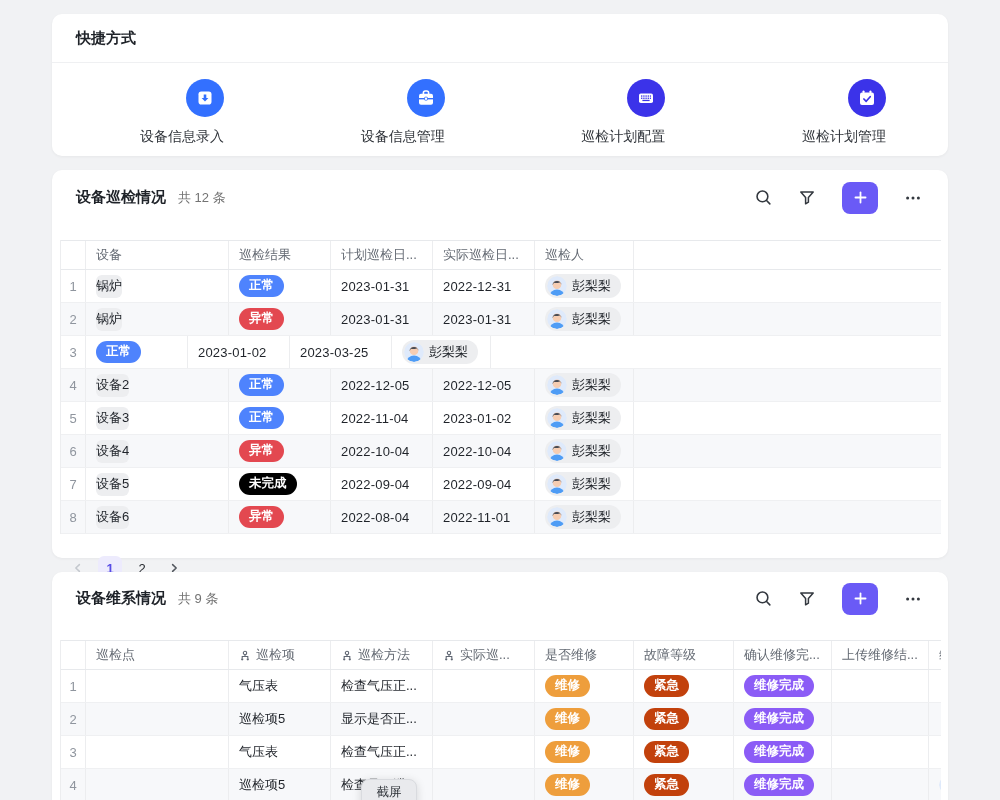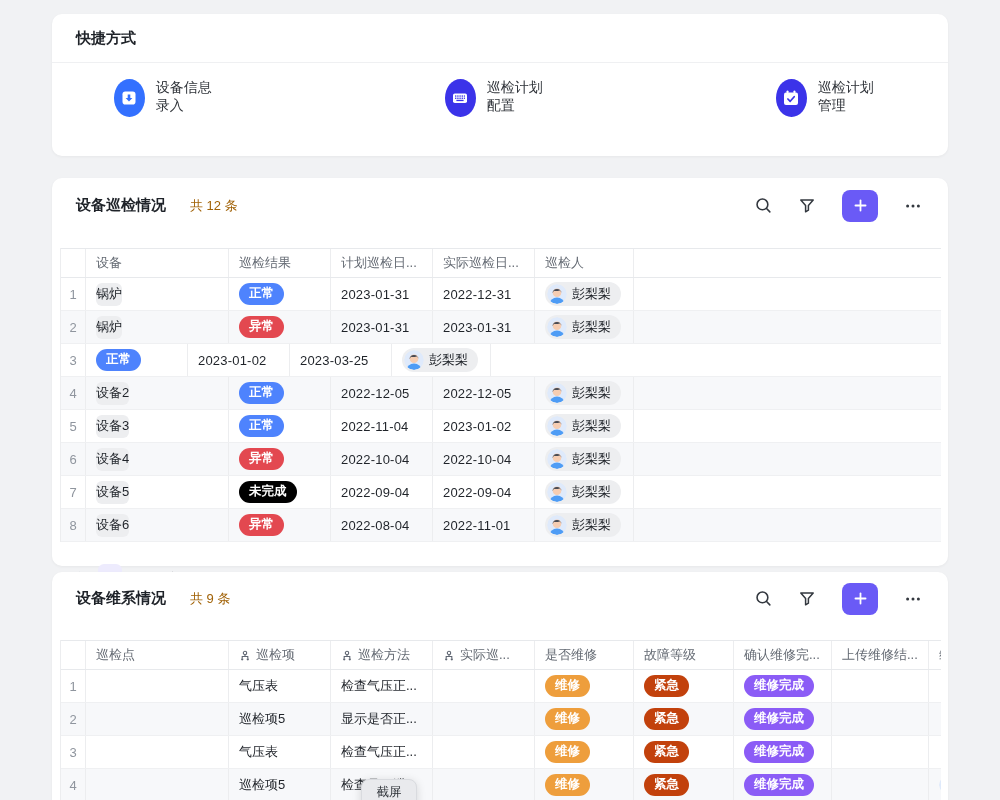--- a/index.html
+++ b/index.html
@@ -5,38 +5,38 @@
   html,body{margin:0;padding:0}
   body{
     width:1000px;height:800px;overflow:hidden;
     background:#F1F2F4;color:#1F2329;
     font-family:"Liberation Sans","DejaVu Sans",sans-serif;
   }
   .page{position:relative;width:1000px;height:716px}
   .card{position:absolute;left:52px;width:896px;background:#fff;border-radius:10px;
         box-shadow:0 1px 3px rgba(31,35,41,.05)}
   .card-shortcuts{top:14px;height:142px}
-  .card-inspect{top:178px;height:388px}
+  .card-inspect{top:170px;height:388px}
   .card-maint{top:572px;height:300px}
 
   
   .sc-head{height:48px;display:flex;align-items:center;padding:0 24px;
            border-bottom:1px solid #EFF0F2;font-size:15px;font-weight:700}
   .sc-body{display:flex;justify-content:space-between;padding:16px 62px 0}
-  .sc-item{display:flex;flex-direction:row;align-items:flex-start;gap:11px;cursor:pointer;width:110px}
+  .sc-item{display:flex;flex-direction:column;align-items:flex-end;gap:11px;cursor:pointer;width:110px}
   .sc-circle{width:38px;height:38px;border-radius:50%;display:flex;align-items:center;justify-content:center}
   .ic-blue{background:#3370FF;color:#3370FF}
   .ic-indigo{background:#3B33E9;color:#3B33E9}
   .sc-label{font-size:14px;color:#30343A}
 
   
   .tbl-head{height:55px;display:flex;align-items:center;padding:0 24px}
   .card-maint .tbl-head{height:53px}
   .tbl-title{font-size:15px;font-weight:700}
-  .tbl-count{margin-left:24px;font-size:13px;color:#a16207}
+  .tbl-count{margin-left:12px;font-size:13px;color:#737373}
   .tbl-actions{margin-left:auto;display:flex;align-items:center;gap:22px}
   .icon-btn{width:22px;height:22px;display:flex;align-items:center;justify-content:center;cursor:pointer}
   .add-btn{width:36px;height:32px;border-radius:8px;background:#6A5AF6;display:flex;
            align-items:center;justify-content:center;cursor:pointer;margin:0 2px}
 
   .tbl{margin:15px 8px;overflow:hidden;width:880px;border-left:1px solid #ECEDEF}
   .thead,.trow{display:flex;align-items:center;box-sizing:border-box}
   .thead{height:30px;border-top:1px solid #E7E9EC;border-bottom:1px solid #E7E9EC;
          color:#646A73;font-size:13px;background:#fff}
   .trow{height:33px;font-size:13px;border-bottom:1px solid #EFF0F2;background:#fff}
@@ -109,20 +109,31 @@
       <div class="sc-item">
         <span class="sc-circle ic-blue">
           <svg width="20" height="20" viewBox="0 0 20 20">
               <rect x="3.5" y="3.5" width="13" height="13" rx="2.8" fill="#fff"></rect>
               <path d="M10 13.4 6.6 9.9h2.1V6.4h2.6v3.5h2.1z" fill="currentColor"></path>
             </svg>
         </span>
         <span class="sc-label">设备信息录入</span>
       </div>
       <div class="sc-item">
+        <span class="sc-circle ic-blue">
+          <svg width="20" height="20" viewBox="0 0 20 20">
+              <path d="M7.4 6.2V4.8A1.8 1.8 0 0 1 9.2 3h1.6a1.8 1.8 0 0 1 1.8 1.8v1.4" fill="none" stroke="#fff" stroke-width="1.6"></path>
+              <rect x="3" y="5.8" width="14" height="11" rx="2" fill="#fff"></rect>
+              <rect x="3" y="10" width="14" height="1.4" fill="currentColor"></rect>
+              <rect x="8.5" y="9.2" width="3" height="3" rx=".7" fill="#fff" stroke="currentColor" stroke-width=".8"></rect>
+            </svg>
+        </span>
+        <span class="sc-label">设备信息管理</span>
+      </div>
+      <div class="sc-item">
         <span class="sc-circle ic-indigo">
           <svg width="20" height="20" viewBox="0 0 20 20">
               <rect x="3" y="5.5" width="14" height="9.5" rx="1.8" fill="#fff"></rect>
               <g fill="currentColor">
                 <rect x="5" y="7.4" width="1.4" height="1.3"></rect>
                 <rect x="7.2" y="7.4" width="1.4" height="1.3"></rect>
                 <rect x="9.4" y="7.4" width="1.4" height="1.3"></rect>
                 <rect x="11.6" y="7.4" width="1.4" height="1.3"></rect>
                 <rect x="13.8" y="7.4" width="1.2" height="1.3"></rect>
                 <rect x="5" y="9.6" width="1.4" height="1.3"></rect>

